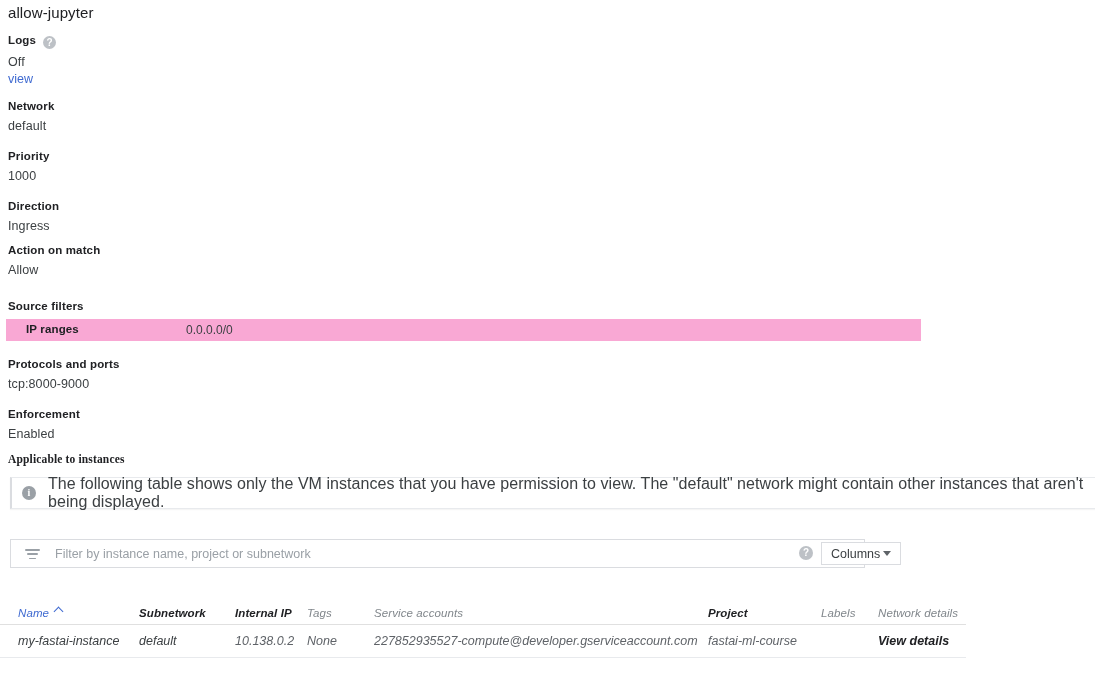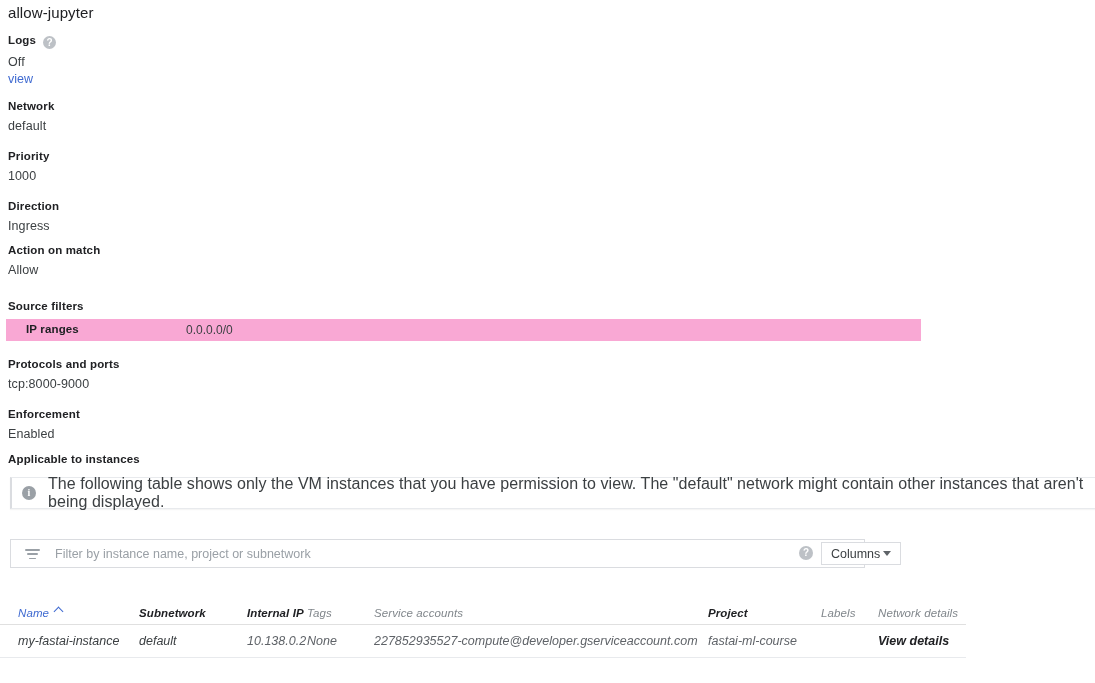--- a/index.html
+++ b/index.html
@@ -143,21 +143,21 @@
     border-top: 1.3px solid #3f6ad1;
     transform: rotate(45deg);
   }
 
   .td { font-size: 12.5px; color: #5f6368; }
   .td-dark { color: #3c4043; }
   .td-link { color: #202124; font-weight: bold; cursor: pointer; }
 
   .c-name    { left: 18px; }
   .c-subnet  { left: 139px; }
-  .c-ip      { left: 247px; }
+  .c-ip      { left: 235px; }
   .c-tags    { left: 307px; }
   .c-sa      { left: 374px; }
   .c-project { left: 708px; }
   .c-labels  { left: 821px; }
   .c-netdet  { left: 878px; }
 </style>
 </head>
 <body>
 
 <div class="page">
@@ -201,21 +201,21 @@
   <div class="field" style="top:357px;">
     <div class="field-label">Protocols and ports</div>
     <div class="field-value">tcp:8000-9000</div>
   </div>
 
   <div class="field" style="top:407px;">
     <div class="field-label">Enforcement</div>
     <div class="field-value">Enabled</div>
   </div>
 
-  <div class="field" style="top:452px;">
+  <div class="field" style="top:452px;font-family:Liberation Serif, serif;">
     <div class="field-label">Applicable to instances</div>
   </div>
 
   <div class="banner">
     <span class="banner-icon">i</span>
     <span class="banner-text">The following table shows only the VM instances that you have permission to view. The "default" network might contain other instances that aren't being displayed.</span>
   </div>
 
   <div class="filter-box">
     <span class="filter-icon">

